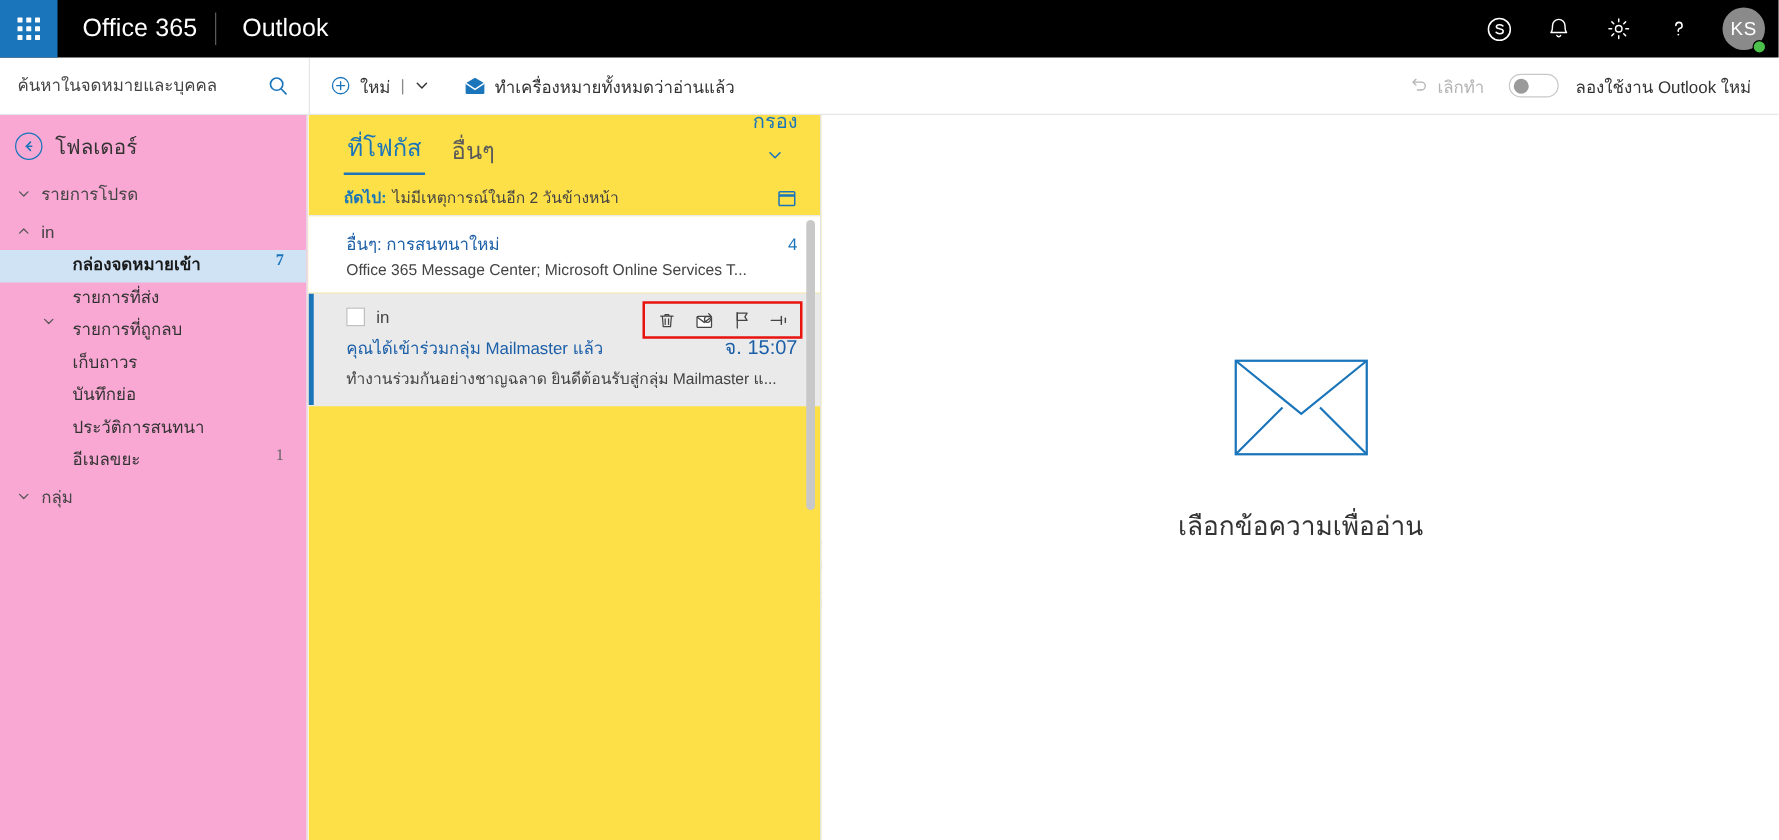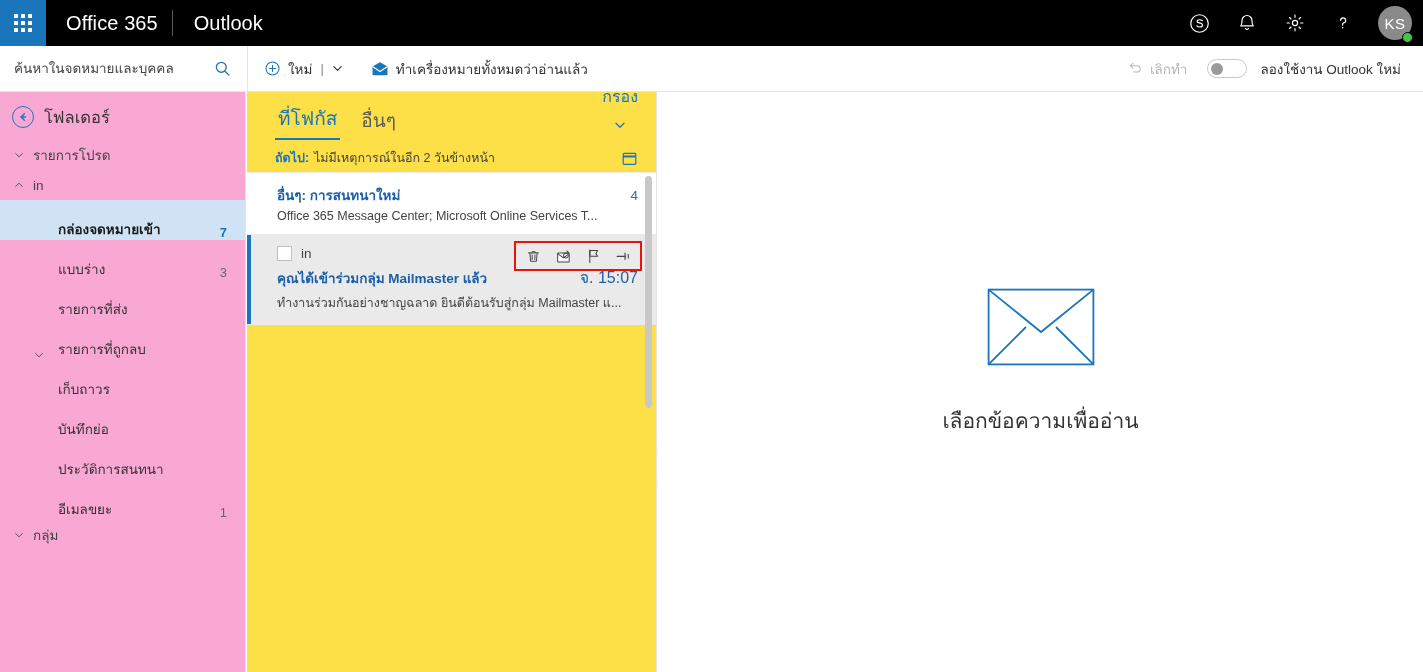--- a/index.html
+++ b/index.html
@@ -117,22 +117,22 @@
   }
   .fp-title { font-size: 16.5px; color: #333; }
 
   .fp-group {
     display: flex; align-items: center; gap: 8px; height: 30px;
     padding-left: 14px; font-size: 13.5px; color: #444; cursor: pointer;
   }
   .fp-group .tw { color: #555; display: flex; align-items: center; width: 11px; }
 
   .fp-item {
-    display: flex; align-items: flex-end; height: 40px; font-size: 13.5px;
-    color: #333; cursor: pointer; padding-right: 18px;
+    display: flex; align-items: flex-start; height: 26px; font-size: 13.5px;
+    color: #333; cursor: pointer; padding-right: 18px; font-family: Liberation Serif, serif;
   }
   .fp-item.lvl2 { padding-left: 58px; }
   .fp-item.lvl2-tw { padding-left: 34px; }
   .fp-item .tw { color: #555; display: flex; align-items: center; width: 16px; margin-right: 8px; }
   .fp-item .lbl { flex: 1; }
   .fp-item .cnt { font-size: 13px; color: #666; }
   .fp-item.selected { background: #cfe3f5; }
   .fp-item.selected .lbl { font-weight: 700; color: #1a1a1a; }
   .fp-item.selected .cnt { color: #1b75bb; font-weight: 700; }
 
@@ -166,21 +166,21 @@
   .msg {
     position: relative; padding: 9px 18px 11px 30px; cursor: pointer; background: #fff;
   }
   .msg.hover { background: #eaeaea; }
   .msg.hover::before {
     content: ""; position: absolute; left: 0; top: 0; bottom: 0; width: 4px; background: #1b75bb;
   }
   .msg-top { display: flex; align-items: center; min-height: 19px; }
   .msg-sender { font-size: 13.5px; color: #444; }
   .msg-subject-row { display: flex; align-items: baseline; margin-top: 2px; }
-  .msg-subject { font-size: 13.5px; font-weight: 700; color: #1b5fa8; }
+  .msg-subject { font-size: 13.5px; font-weight: 400; color: #1b5fa8; }
   .msg-time { margin-left: auto; font-size: 16px; color: #1b5fa8; font-weight: 400; padding-left: 8px; }
   .msg-count { margin-left: auto; font-size: 13.5px; color: #1b75bb; padding-left: 8px; }
   .msg-preview {
     font-size: 12.5px; color: #444; margin-top: 3px; white-space: nowrap;
     overflow: hidden; text-overflow: ellipsis;
   }
 
   .chk {
     width: 15px; height: 15px; border: 1px solid #c0c0c0; background: #fff;
     margin-right: 9px; flex: none; cursor: pointer;
@@ -371,24 +371,20 @@
       </svg>
     </span>
     <span>in</span>
   </div>
 
   <div class="fp-item lvl2 selected">
     <span class="lbl">กล่องจดหมายเข้า</span>
     <span class="cnt">7</span>
   </div>
 
-  <div class="fp-item lvl2">
-    <span class="lbl">แบบร่าง</span>
-    <span class="cnt">3</span>
-  </div>
 
   <div class="fp-item lvl2">
     <span class="lbl">รายการที่ส่ง</span>
     <span class="cnt"></span>
   </div>
 
   <div class="fp-item lvl2-tw">
     <span class="tw">
       <svg width="10" height="10" viewBox="0 0 12 12" fill="none" stroke="#555" stroke-width="1.2">
         <path d="M2 4.2l4 4 4-4" stroke-linecap="round" stroke-linejoin="round"></path>

